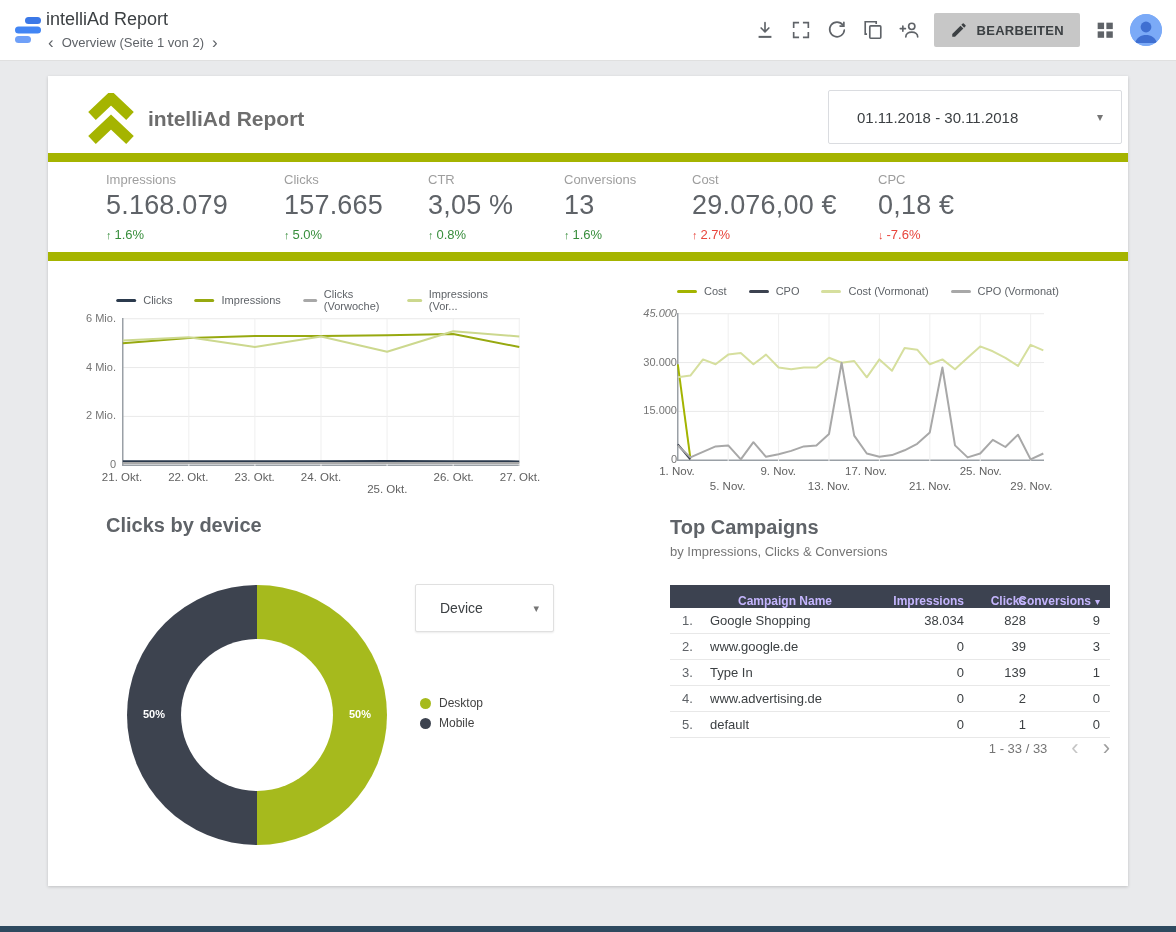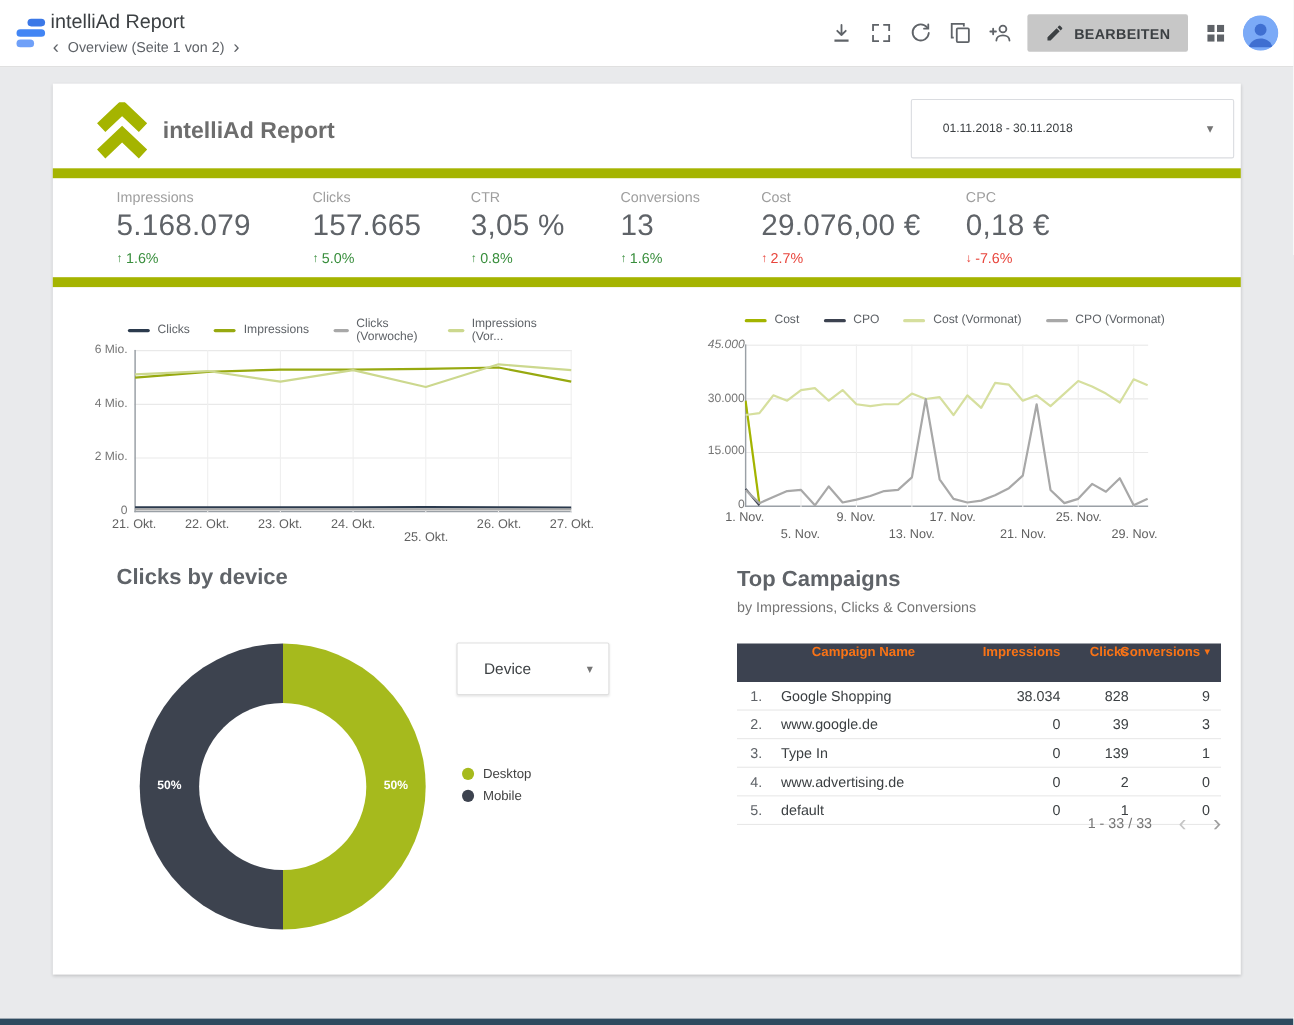--- a/index.html
+++ b/index.html
@@ -25,21 +25,21 @@
   
   .card{position:absolute;left:48px;top:76px;width:1080px;height:810px;background:#fff;
         box-shadow:0 1px 3px rgba(0,0,0,.18);}
   .accent-bar{position:absolute;left:0;width:1080px;height:9px;}
   .bar1{top:77px;} .bar2{top:176px;}
 
   .brand-logo{position:absolute;left:40px;top:17px;}
   .report-title{position:absolute;left:100px;top:31px;font-size:21px;font-weight:bold;color:#6d6d6d;}
   .date-box{position:absolute;left:780px;top:14px;width:292px;height:52px;background:#fff;
             border:1px solid #dadce0;border-radius:2px;display:flex;align-items:center;cursor:pointer;}
-  .date-box .dtxt{font-size:11px;color:#3c4043;padding-left:28px;flex:1;}
+  .date-box .dtxt{font-size:15px;color:#3c4043;padding-left:28px;flex:1;}
   .date-box .caret{color:#757575;font-size:12px;padding-right:18px;}
 
   
   .kpi-row{position:absolute;left:58px;top:96px;width:1010px;display:flex;}
   .kpi{display:flex;flex-direction:column;}
   .kpi .k-label{font-size:13px;color:#9e9e9e;}
   .kpi .k-value{font-size:27px;color:#5f6368;margin-top:3px;letter-spacing:.2px;}
   .kpi .k-delta{font-size:13px;margin-top:6px;display:flex;align-items:center;gap:3px;}
   .kpi .k-arrow{font-size:11px;font-weight:bold;}
   .pos{color:#388e3c;} .neg{color:#e8453c;}
@@ -70,21 +70,21 @@
               display:flex;align-items:center;cursor:pointer;}
   .device-box .dtxt{font-size:14px;color:#3c4043;padding-left:24px;flex:1;}
   .device-box .caret{color:#757575;font-size:11px;padding-right:14px;}
   .pie-legend{position:absolute;left:372px;top:620px;display:flex;flex-direction:column;gap:6px;}
   .pie-leg-item{display:flex;align-items:center;gap:8px;}
   .pie-dot{width:11px;height:11px;border-radius:50%;}
   .pie-leg-label{font-size:12px;color:#424242;}
 
   .camp-sub{position:absolute;left:622px;top:468px;font-size:13px;color:#757575;}
   .table{position:absolute;left:622px;top:509px;width:440px;font-size:13px;color:#3c4043;}
-  .t-head{display:flex;align-items:flex-start;height:35px;background:#3c4250;color:#f97316;
+  .t-head{display:flex;align-items:flex-end;height:23px;background:#3c4250;color:#c4b5fd;
           font-weight:bold;font-size:12px;}
   .t-row{display:flex;align-items:center;height:25px;border-bottom:1px solid #e8e8e8;}
   .c-rank{width:40px;padding-left:12px;box-sizing:border-box;color:#5f6368;}
   .c-name{width:150px;}
   .c-imp{width:104px;text-align:right;}
   .c-clicks{width:62px;text-align:right;}
   .c-conv{width:84px;text-align:right;padding-right:10px;box-sizing:border-box;
           display:flex;justify-content:flex-end;align-items:center;gap:4px;}
   .t-head .c-name{text-align:center;}
   .sort-caret{font-size:10px;}

